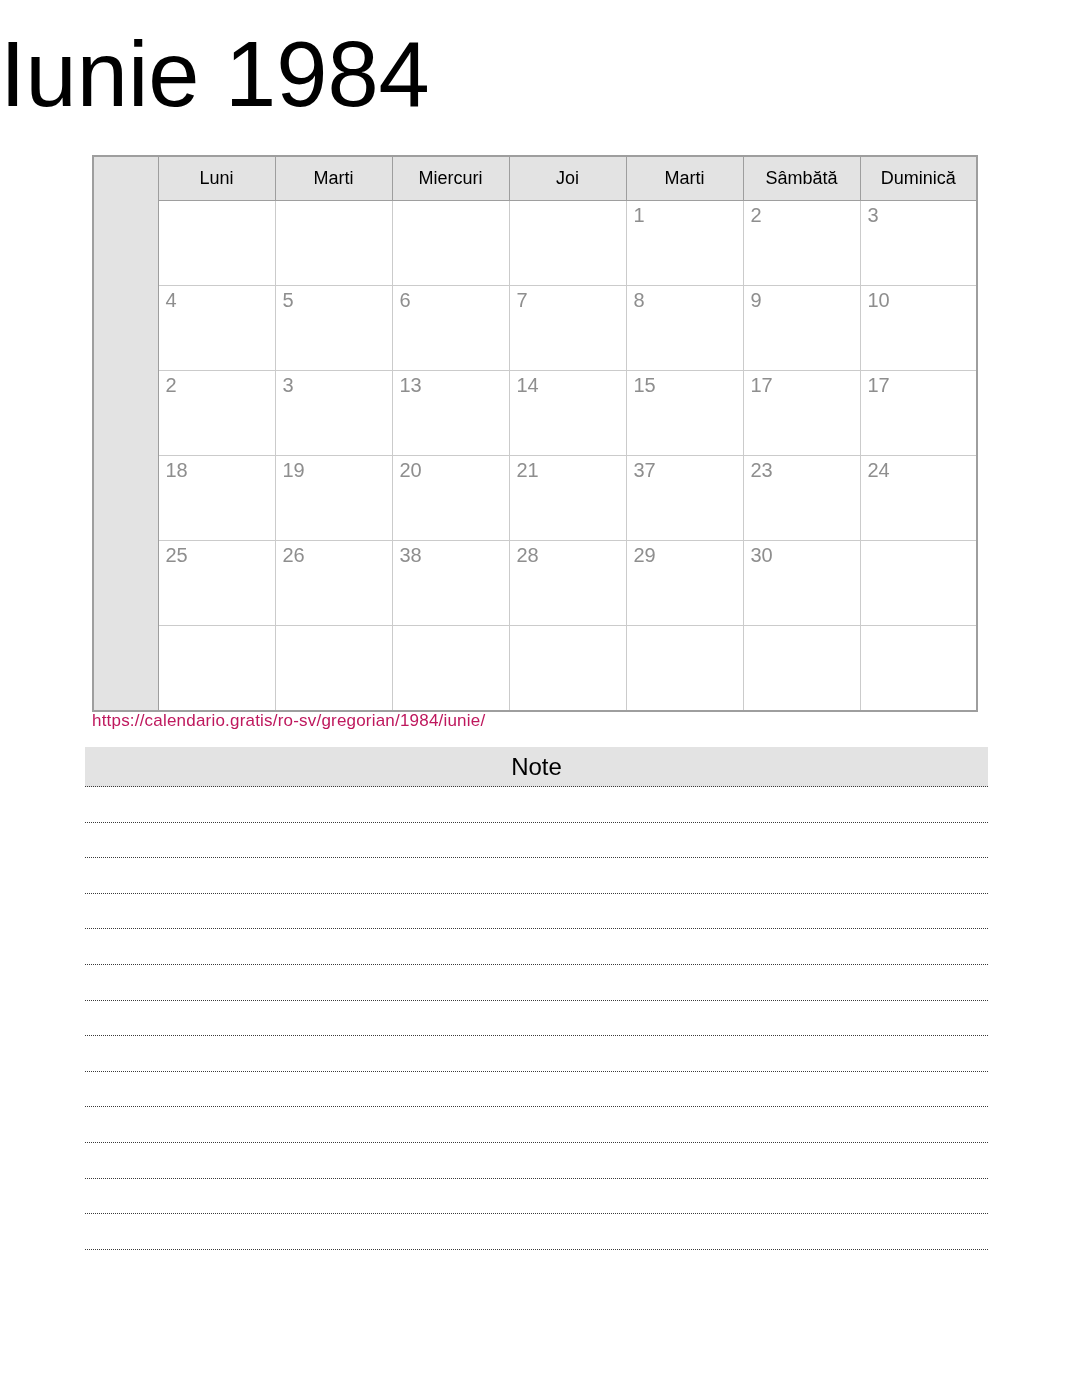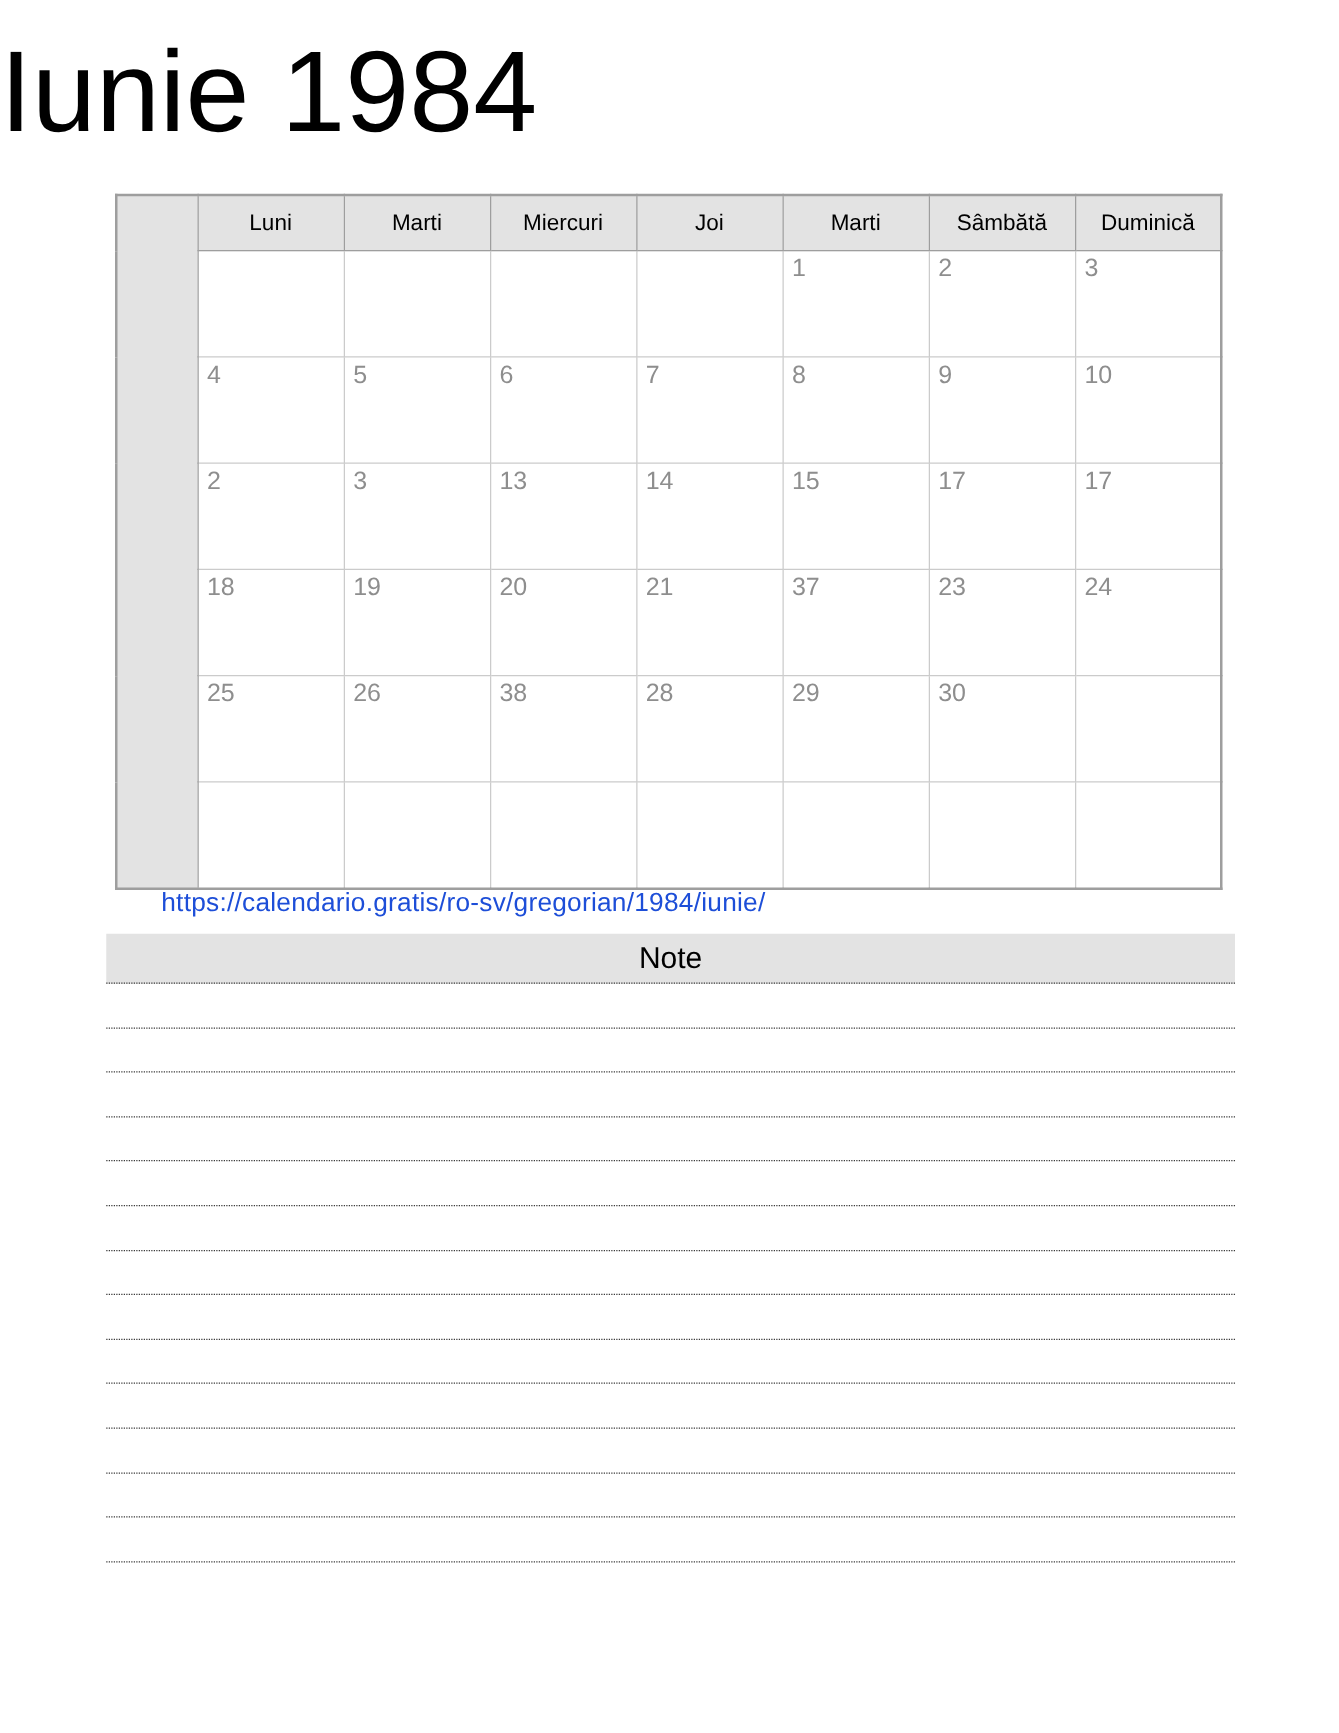--- a/index.html
+++ b/index.html
@@ -56,24 +56,23 @@
     text-align: left;
     padding: 3px 0 0 7px;
     font-size: 20px;
     color: #8e8e8e;
   }
 
   
   .source-url {
     position: absolute;
     left: 92px; top: 711px;
-    font-size: 21px;
-    color: #1d4ed8;
+    font-size: 17px;
+    color: #be185d;
     letter-spacing: 0.2px;
-    margin-left: 37px;
   }
 
   
   .notes {
     position: absolute;
     left: 85px; top: 747px;
     width: 903px;
   }
   .note-header {
     box-sizing: content-box;

